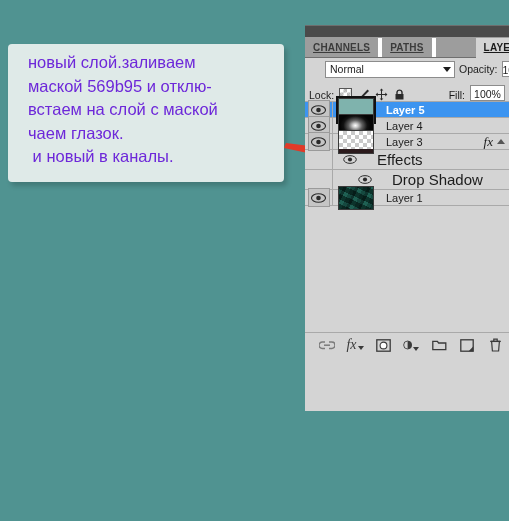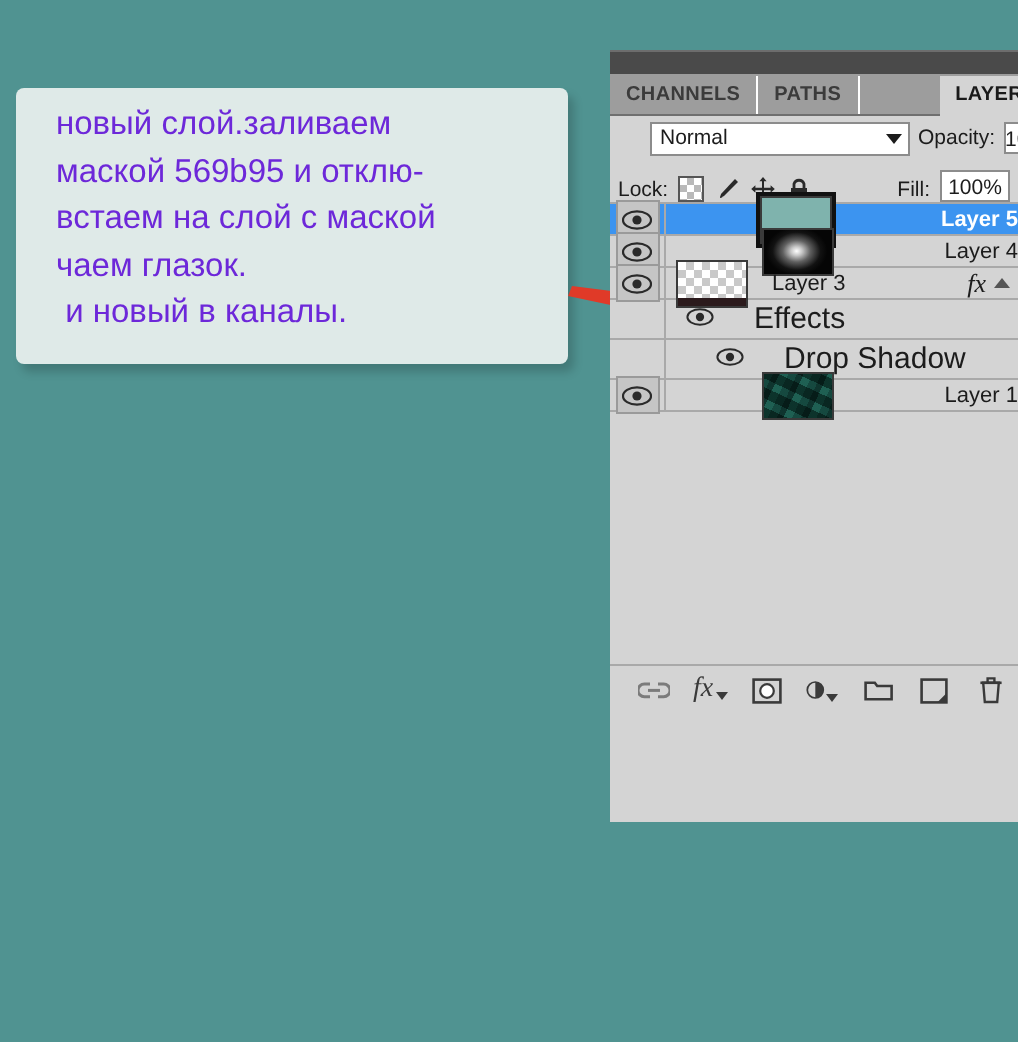--- a/index.html
+++ b/index.html
@@ -67,22 +67,23 @@
     border-bottom: 1px solid #6f6f6f;
   }
   .ps-tab {
     height: 19px;
     line-height: 19px;
     padding: 0 8px;
     font-size: 10px;
     font-weight: bold;
     color: #3b3b3b;
     background: #9d9d9d;
-    border-right: 1px solid #ffffff;
+    border-right: 4px solid #ffffff;
     letter-spacing: 0.2px;
+    text-decoration: underline;
   }
   .ps-tab.active {
     background: #d4d4d4;
     color: #1a1a1a;
     border-bottom: 1px solid #d4d4d4;
     position: relative;
     top: 1px;
     margin-left: 40px;
   }
   
@@ -155,21 +156,20 @@
   #layers-list {
     background: #d4d4d4;
   }
   .layer-row {
     height: 16px;
     display: flex;
     align-items: center;
     border-bottom: 1px solid #a9a9a9;
     position: relative;
     box-sizing: border-box;
-    justify-content: space-between;
   }
   .layer-row.selected { background: #3c94f0; }
   .eye-cell {
     width: 28px; height: 100%;
     display: flex; align-items: center; justify-content: center;
     border-right: 1px solid #a9a9a9;
     box-sizing: border-box;
   }
   .eye-btn {
     width: 20px; height: 17px;

